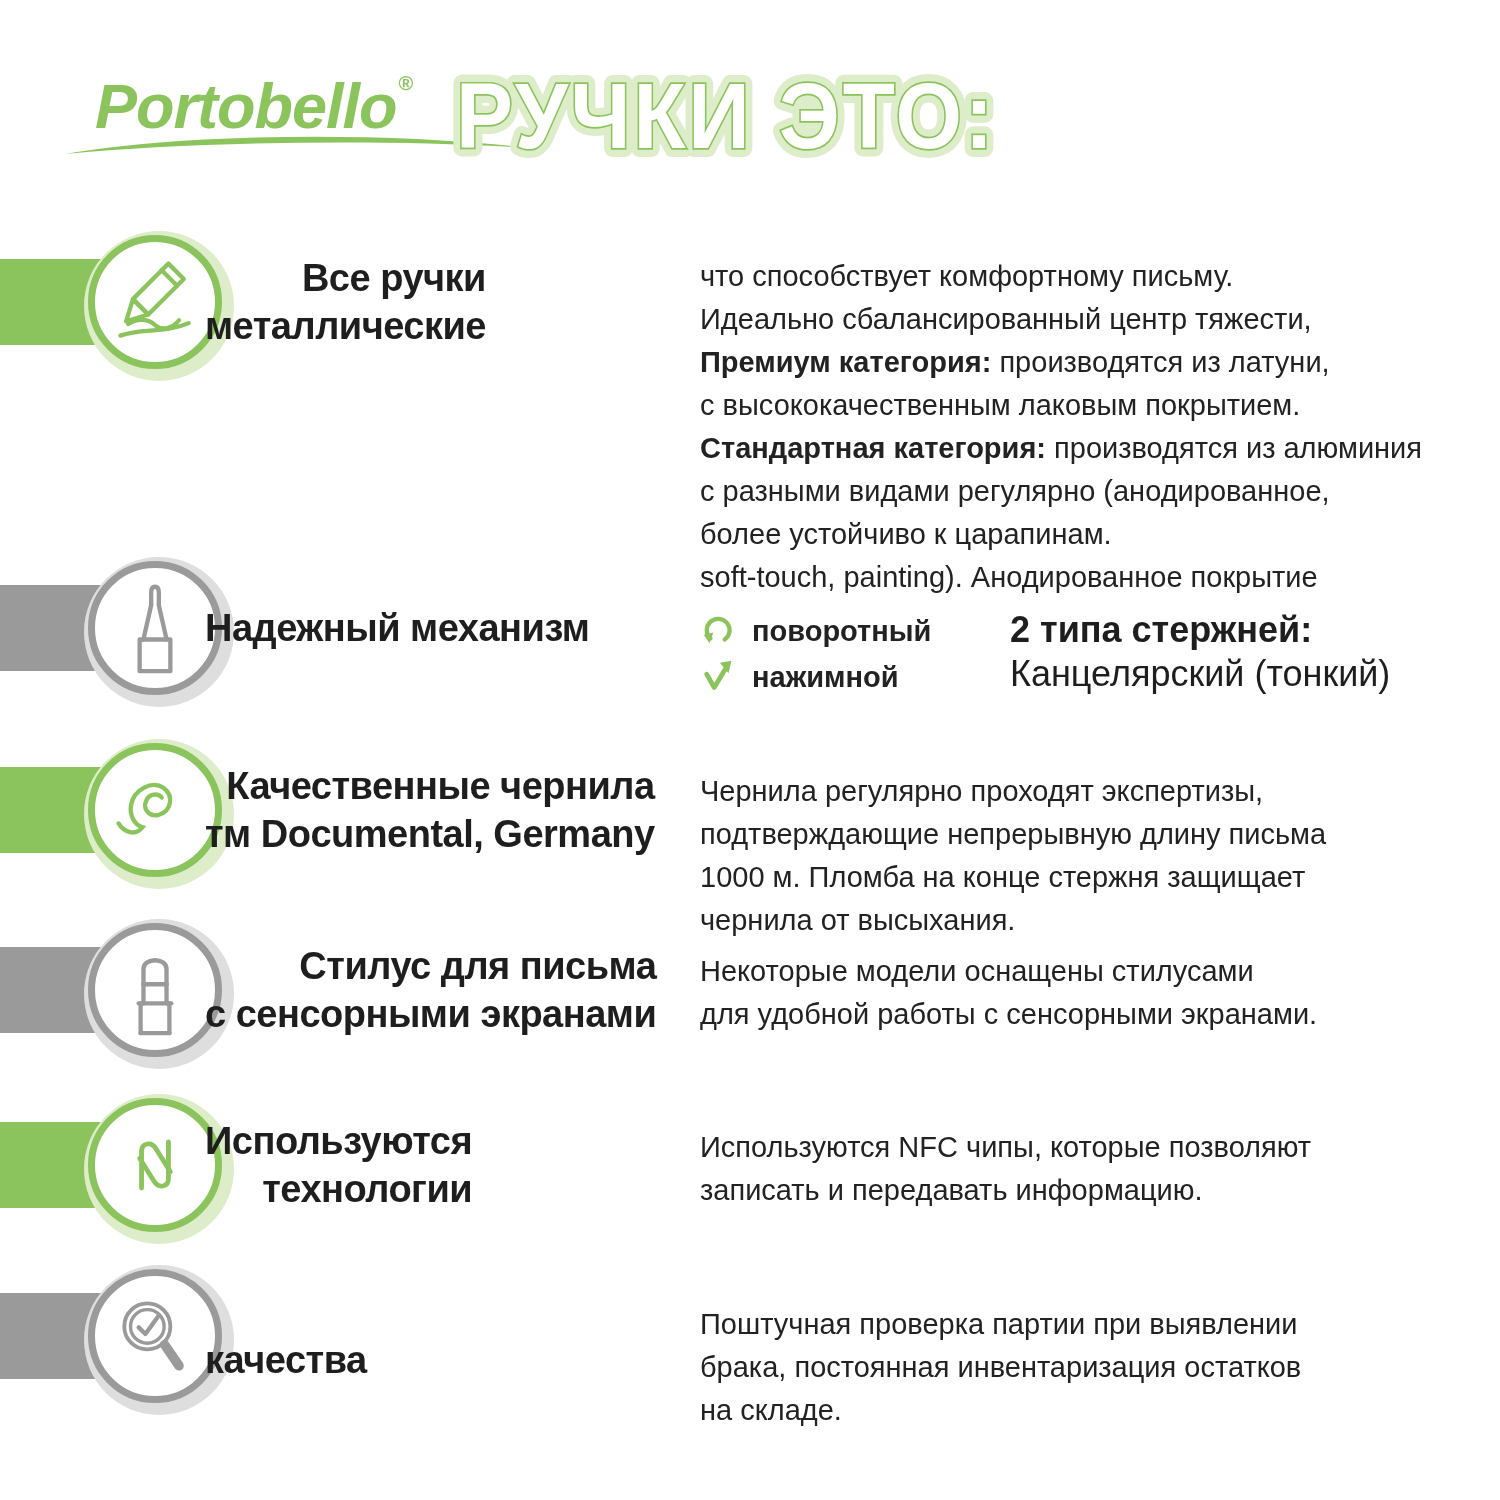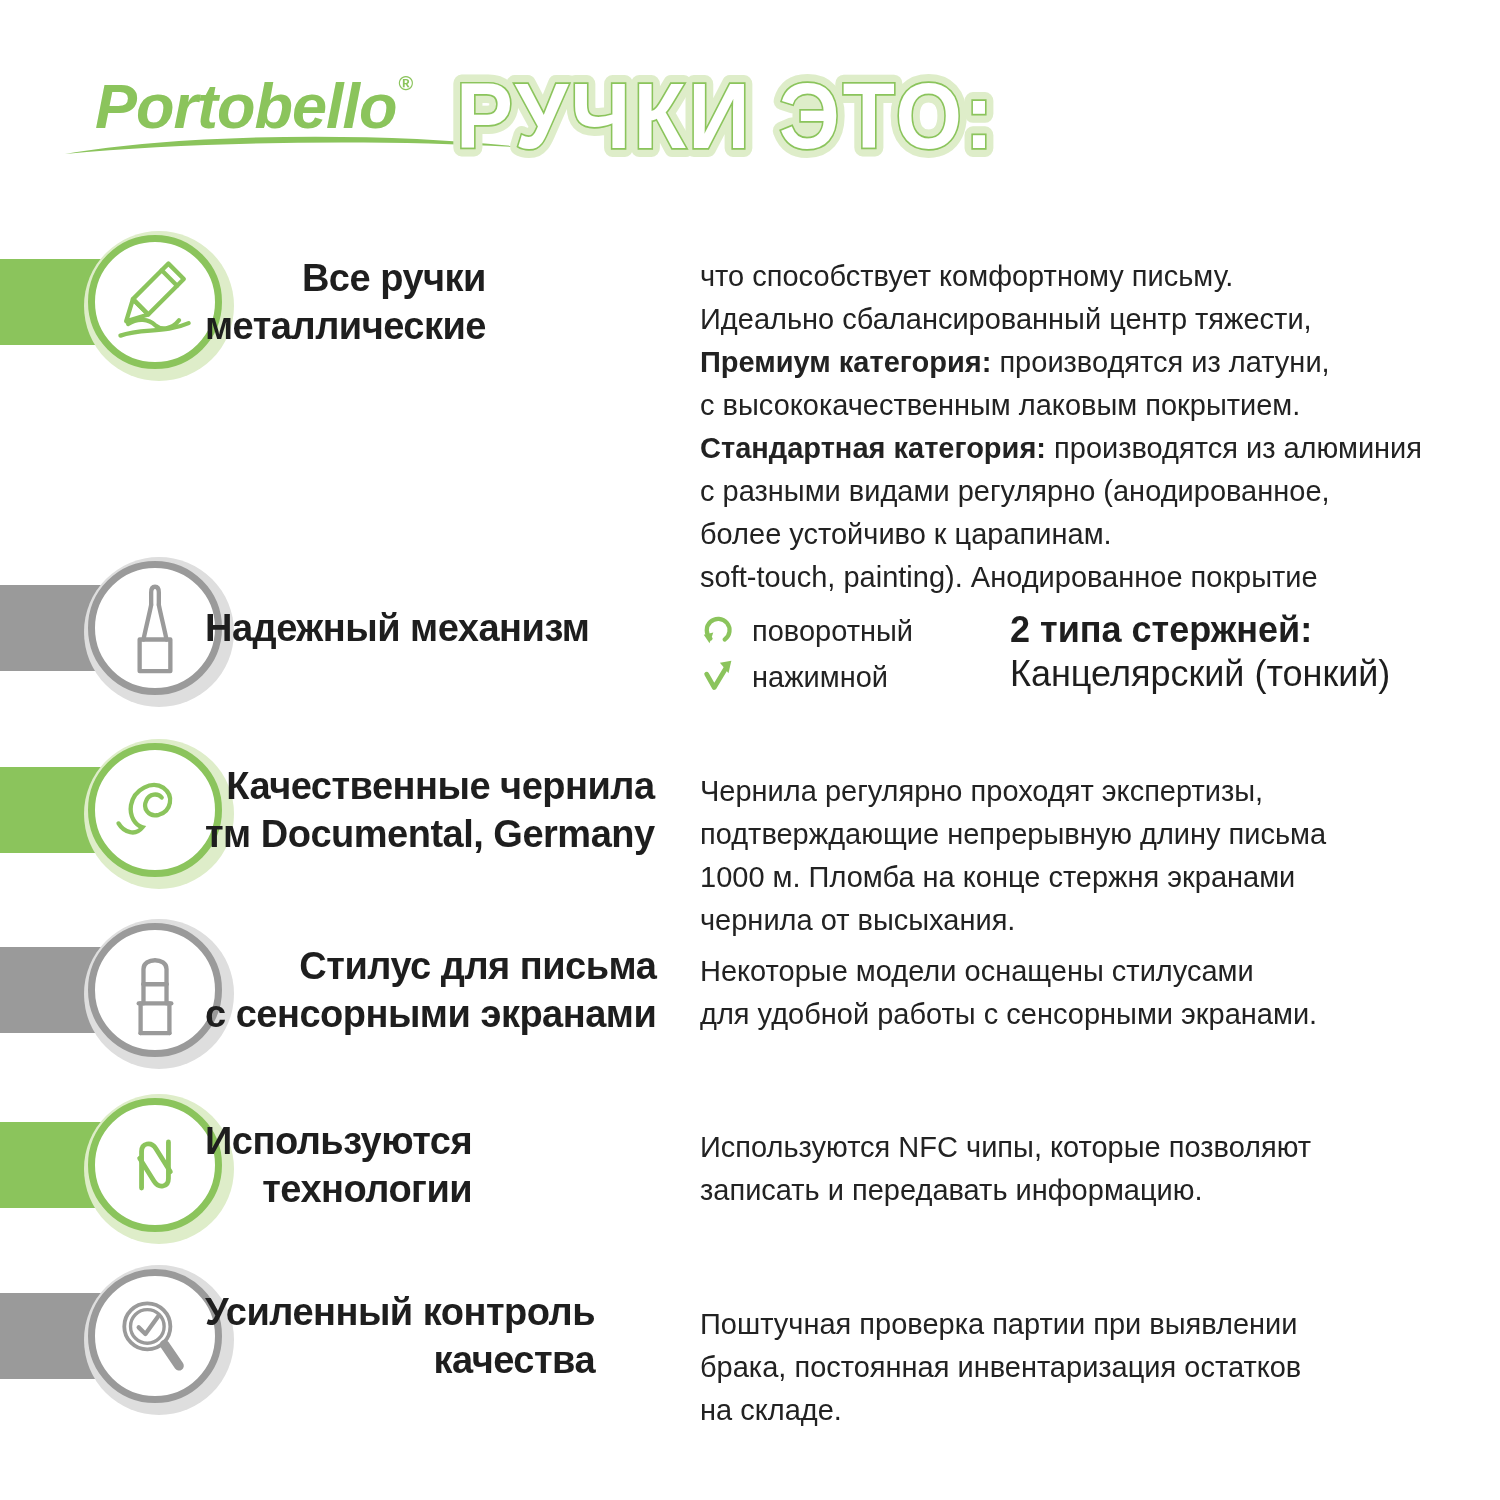--- a/index.html
+++ b/index.html
@@ -33,21 +33,21 @@
   .badge.gray{color:var(--gray);border-color:var(--gray);box-shadow:4px 4px 0 8px var(--gray_pale);}
   .heading{position:absolute;left:205px;font-size:38px;font-weight:bold;line-height:48px;
     letter-spacing:-0.5px;color:var(--text);z-index:3;text-align:right;}
   .body{position:absolute;left:700px;font-size:29px;line-height:43px;color:#222;z-index:3;}
   .bl{height:43px;white-space:nowrap;}
   .bl b{font-weight:bold;}
   
   .mech{position:absolute;left:700px;top:608px;z-index:3;}
   .mech-item{display:flex;align-items:center;height:46px;}
   .mech-item .mi{width:38px;height:38px;margin-right:14px;color:var(--green);}
-  .mech-item .ml{font-size:29px;color:#222;white-space:nowrap;}
+  .mech-item .ml{font-size:29px;color:#222;white-space:nowrap;font-weight:bold;}
   .refills{position:absolute;left:1010px;top:608px;font-size:36px;line-height:44px;z-index:3;}
   .refills .rt{font-weight:bold;}
   svg{display:block;}
 </style>
 </head>
 <body>
 
 <div class="logo">
   <span>Portobello</span><sup>®</sup>
 </div>
@@ -123,21 +123,21 @@
     <path d="M12,64 C18,74 30,77 37,68 C30,66 23,57 25,45 C28,28 47,19 59,27 C70,35 67,51 54,55 C43,58 37,48 41,40 C44,33 53,32 57,37"></path>
   </svg>
 </div>
 <h2 class="heading" style="top:762px">
   <span>Качественные чернила</span><br>
   <span>тм Documental, Germany</span>
 </h2>
 <div class="body" style="top:770px">
   <div class="bl"><span>Чернила регулярно проходят экспертизы,</span></div>
   <div class="bl"><span>подтверждающие непрерывную длину письма</span></div>
-  <div class="bl"><span>1000 м. Пломба на конце стержня экранами</span></div>
+  <div class="bl"><span>1000 м. Пломба на конце стержня защищает</span></div>
   <div class="bl"><span>чернила от высыхания.</span></div>
 </div>
 
 <div class="bar gray" style="top:947px"></div>
 <div class="badge gray" style="top:923px">
   <svg width="96" height="96" viewBox="0 0 100 100" fill="none" stroke="currentColor" stroke-width="4.5" stroke-linecap="round" stroke-linejoin="round">
     <path d="M38,44 L38,28 C38,16 62,16 62,28 L62,44"></path>
     <path d="M38,44 L62,44"></path>
     <path d="M38,44 L38,64 M62,44 L62,64"></path>
     <path d="M33,64 L67,64"></path>
@@ -173,20 +173,20 @@
 <div class="bar gray" style="top:1293px"></div>
 <div class="badge gray" style="top:1269px">
   <svg width="96" height="96" viewBox="0 0 100 100" fill="none" stroke="currentColor" stroke-linecap="round" stroke-linejoin="round">
     <circle cx="42" cy="40" r="24" stroke-width="4"></circle>
     <circle cx="42" cy="40" r="17.5" stroke-width="3.5"></circle>
     <path d="M33,41 L40,48 L53,30" stroke-width="4.5"></path>
     <path d="M60,59 L75,81" stroke-width="10"></path>
   </svg>
 </div>
 <h2 class="heading" style="top:1288px">
-  <span>Усиленный контроль</span><br>
+  <br>
   <span>качества</span>
 </h2>
 <div class="body" style="top:1303px">
   <div class="bl"><span>Поштучная проверка партии при выявлении</span></div>
   <div class="bl"><span>брака, постоянная инвентаризация остатков</span></div>
   <div class="bl"><span>на складе.</span></div>
 </div>
 
 </body></html>

